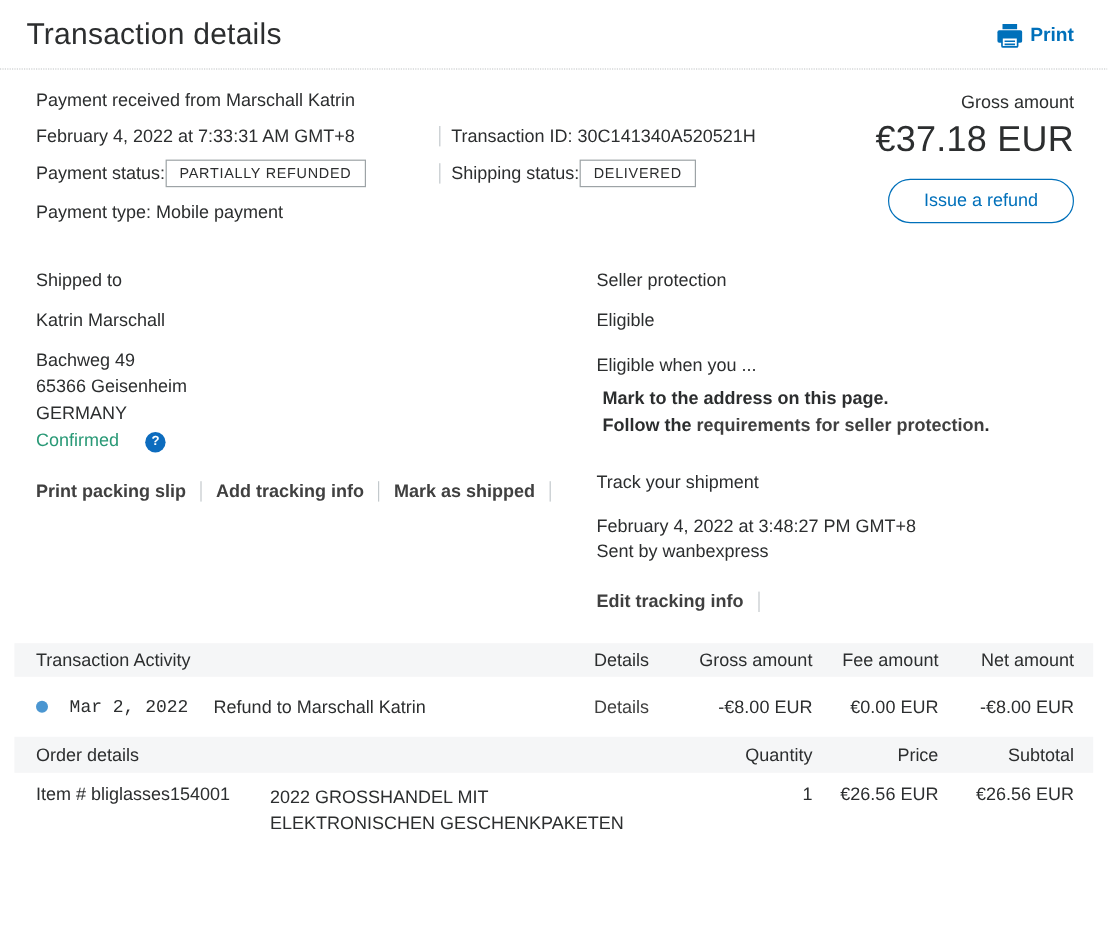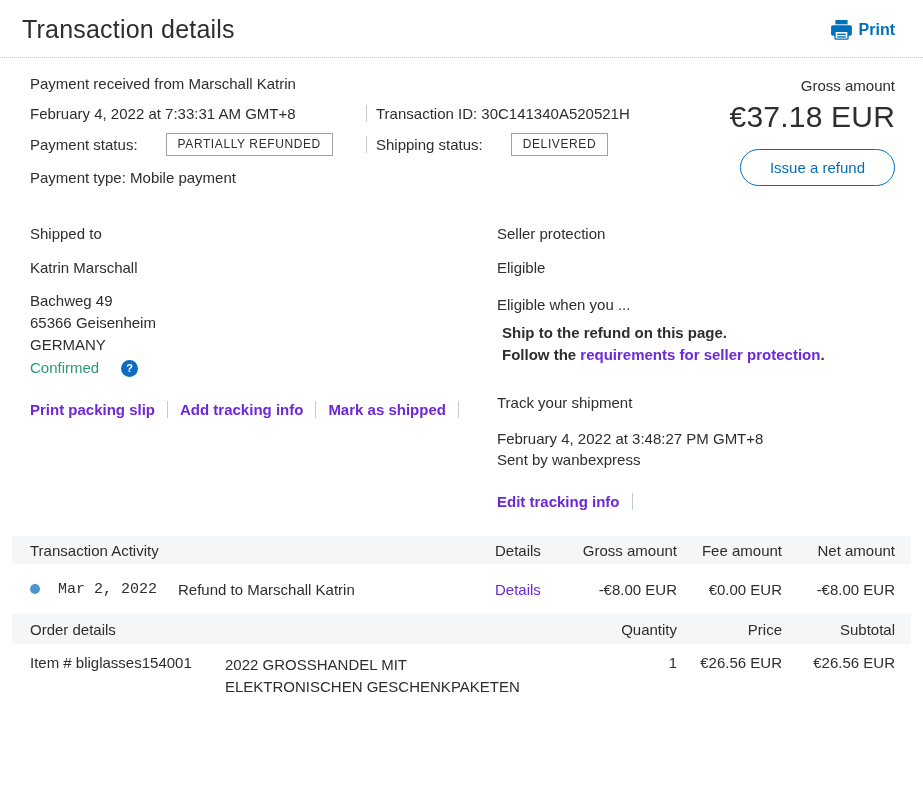--- a/index.html
+++ b/index.html
@@ -14,39 +14,39 @@
   .hdr-title { font-size:25px; font-weight:300; letter-spacing:.2px; }
   .print-link { display:flex; align-items:center; gap:7px; color:#0070ba;
                 font-size:16px; font-weight:700; cursor:pointer; }
   
   .summary { display:flex; justify-content:space-between; padding:17px 28px 0 30px; }
   .sum-line { display:flex; align-items:center; margin-bottom:11px; }
   .sum-lcol { width:336px; display:flex; align-items:center; }
   .pipe { width:1px; height:17px; background:#c3c9cc; display:inline-block;
           margin-right:9px; flex:0 0 1px; }
   .status-badge { display:inline-block; border:1px solid #9da3a6; padding:3px 11px 4px;
-                  font-size:12px; letter-spacing:.6px; color:#2c2e2f; margin-left:28px; }
+                  font-size:12px; letter-spacing:.6px; color:#2c2e2f; margin-left:0; }
   .sum-right { text-align:right; padding-top:2px; }
   .gross-label { font-size:15px; }
   .gross-amount { font-size:30px; margin-top:6px; letter-spacing:.2px; }
   .refund-btn { display:inline-block; margin-top:15px; border:1px solid #0070ba;
                 border-radius:20px; padding:9px 29px; color:#0070ba; font-size:15px;
                 background:#fff; cursor:pointer; font-family:inherit; }
   
   .cols { display:grid; grid-template-columns:467px 1fr; padding:0 28px 0 30px; margin-top:28px; }
   .sec-title { font-size:15px; margin-bottom:17px; }
   .ship-name { margin-bottom:14px; }
   .addr div { line-height:22px; }
   .confirmed-row { display:flex; align-items:center; gap:22px; margin-top:1px; }
   .confirmed-txt { color:#299976; line-height:22px; }
   .q-icon { width:17px; height:17px; border-radius:50%; background:#0d6cbe; color:#fff;
             font-size:11px; font-weight:700; display:inline-flex; align-items:center;
             justify-content:center; cursor:pointer; }
   .links-row { display:flex; align-items:center; margin-top:22px; }
-  .blue-link { color:#6d28d9; font-weight:700; cursor:pointer; }
+  .blue-link { color:#404040; font-weight:700; cursor:pointer; }
   .links-row .pipe { margin:0 12px; }
   .sp-status { margin-bottom:20px; }
   .sp-intro { margin-bottom:9px; }
   .sp-cond { padding-left:5px; font-weight:700; line-height:22px; }
   .track-title { margin-top:28px; }
   .track-info { margin-top:15px; }
   .track-info div { line-height:21px; }
   .edit-row { display:flex; align-items:flex-end; margin-top:23px; }
   .edit-row .pipe { margin:0 0 0 12px; }
   
@@ -137,21 +137,21 @@
         <span class="pipe"></span>
         <span class="blue-link">Mark as shipped</span>
         <span class="pipe" style="margin-right:0;"></span>
       </div>
     </div>
 
     <div>
       <div class="sec-title">Seller protection</div>
       <div class="sp-status">Eligible</div>
       <div class="sp-intro">Eligible when you ...</div>
-      <div class="sp-cond">Ship to the refund on this page.</div>
+      <div class="sp-cond">Mark to the address on this page.</div>
       <div class="sp-cond">
         <span>Follow the </span><span class="blue-link">requirements for seller protection</span><span>.</span>
       </div>
       <div class="sec-title track-title">Track your shipment</div>
       <div class="track-info">
         <div>February 4, 2022 at 3:48:27 PM GMT+8</div>
         <div>Sent by wanbexpress</div>
       </div>
       <div class="edit-row">
         <span class="blue-link">Edit tracking info</span>

